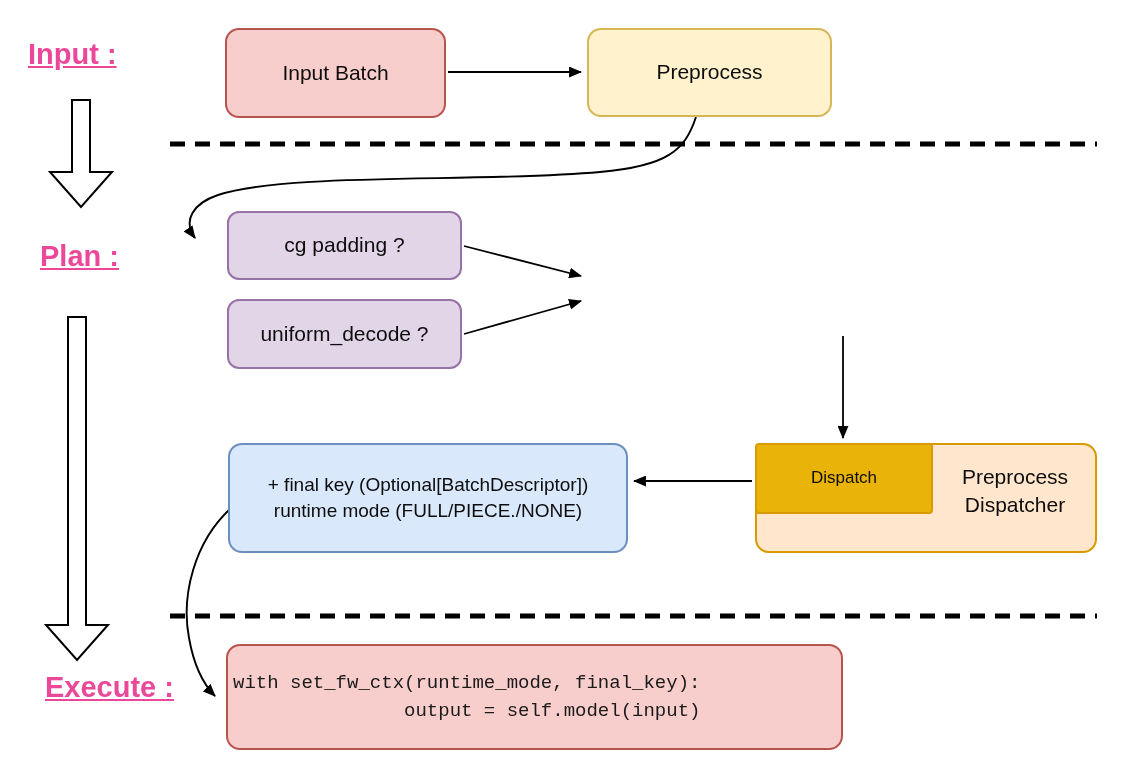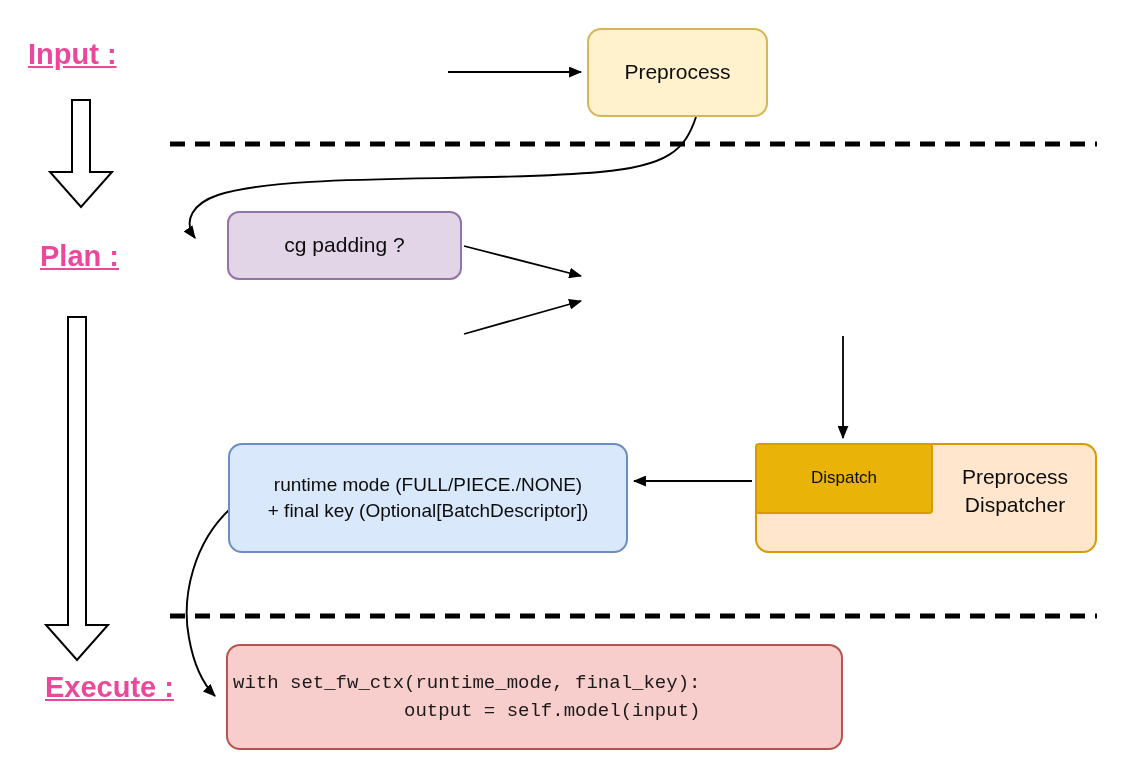--- a/index.html
+++ b/index.html
@@ -14,21 +14,21 @@
     position:absolute; font-weight:bold; font-size:29px; line-height:1;
     color:#ec4899; white-space:nowrap;text-decoration:underline;
   }
   .node {
     position:absolute; box-sizing:border-box;
     border:2px solid; border-radius:14px;
     display:flex; flex-direction:column; align-items:center; justify-content:center;
     text-align:center; font-size:21px; line-height:1.35; color:#0d0d0d;
   }
   .node-input-batch  { left:225px; top:28px;  width:221px; height:90px;  background:#F8CECC; border-color:#B85450; }
-  .node-preprocess   { left:587px; top:28px;  width:181px; height:89px;  background:#FFF2CC; border-color:#D6B656; }
+  .node-preprocess   { left:587px; top:28px;  width:245px; height:89px;  background:#FFF2CC; border-color:#D6B656; }
   .node-cg-padding   { left:227px; top:211px; width:235px; height:69px;  background:#E1D5E7; border-color:#9673A6; border-radius:12px; }
   .node-uniform      { left:227px; top:299px; width:235px; height:70px;  background:#E1D5E7; border-color:#9673A6; border-radius:12px; }
   .node-init-key     { left:588px; top:228px; width:505px; height:107px; background:#D5E8D4; border-color:#82B366; font-size:20px; }
   .node-cudagraph    { left:755px; top:443px; width:342px; height:110px; background:#FFE6CC; border-color:#D79B00; }
   .cudagraph-label   { position:absolute; left:178px; top:0; width:160px; height:92px;
                        display:flex; align-items:center; justify-content:center; text-align:center;
                        font-size:21px; line-height:1.35; }
   .node-dispatch     { left:755px; top:443px; width:178px; height:71px;  background:#eab308; border-color:#D79B00; border-radius:4px; font-size:17px; }
   .node-runtime      { left:228px; top:443px; width:400px; height:110px; background:#DAE8FC; border-color:#6C8EBF; font-size:19px; }
   .node-code         { left:226px; top:644px; width:617px; height:106px; background:#F8CECC; border-color:#B85450; border-width:2.5px;
@@ -66,42 +66,48 @@
     <line x1="752" y1="481" x2="634" y2="481" stroke="#000000" stroke-width="1.8" marker-end="url(#arrowhead)"></line>
 
     <path d="M 696 117 C 685 150, 668 166, 600 172 C 480 183, 290 172, 218 195 C 194 203, 182 220, 195 238" fill="none" stroke="#000000" stroke-width="1.9" marker-end="url(#arrowhead)"></path>
     <path d="M 231 508 C 194 542, 181 596, 189 638 C 194 666, 203 684, 215 696" fill="none" stroke="#000000" stroke-width="1.9" marker-end="url(#arrowhead)"></path>
   </svg>
 
   <div class="stage-label label-input">Input :</div>
   <div class="stage-label label-plan">Plan :</div>
   <div class="stage-label label-execute">Execute :</div>
 
+  <div class="node node-input-batch">
+    <span>Input Batch</span>
+  </div>
 
   <div class="node node-preprocess">
     <span>Preprocess</span>
   </div>
 
   <div class="node node-cg-padding">
     <span>cg padding ?</span>
   </div>
 
+  <div class="node node-uniform">
+    <span>uniform_decode ?</span>
+  </div>
 
 
   <div class="node node-cudagraph">
     <div class="cudagraph-label">Preprocess Dispatcher</div>
   </div>
 
   <div class="node node-dispatch">
     <span>Dispatch</span>
   </div>
 
   <div class="node node-runtime">
+    <div>+ final key (Optional[BatchDescriptor])</div>
     <div>runtime mode (FULL/PIECE./NONE)</div>
-    <div>+ final key (Optional[BatchDescriptor])</div>
   </div>
 
   <div class="node node-code">
     <div class="code-text">with set_fw_ctx(runtime_mode, final_key):
     output = self.model(input)</div>
   </div>
 
 </div>
 
 </body></html>

